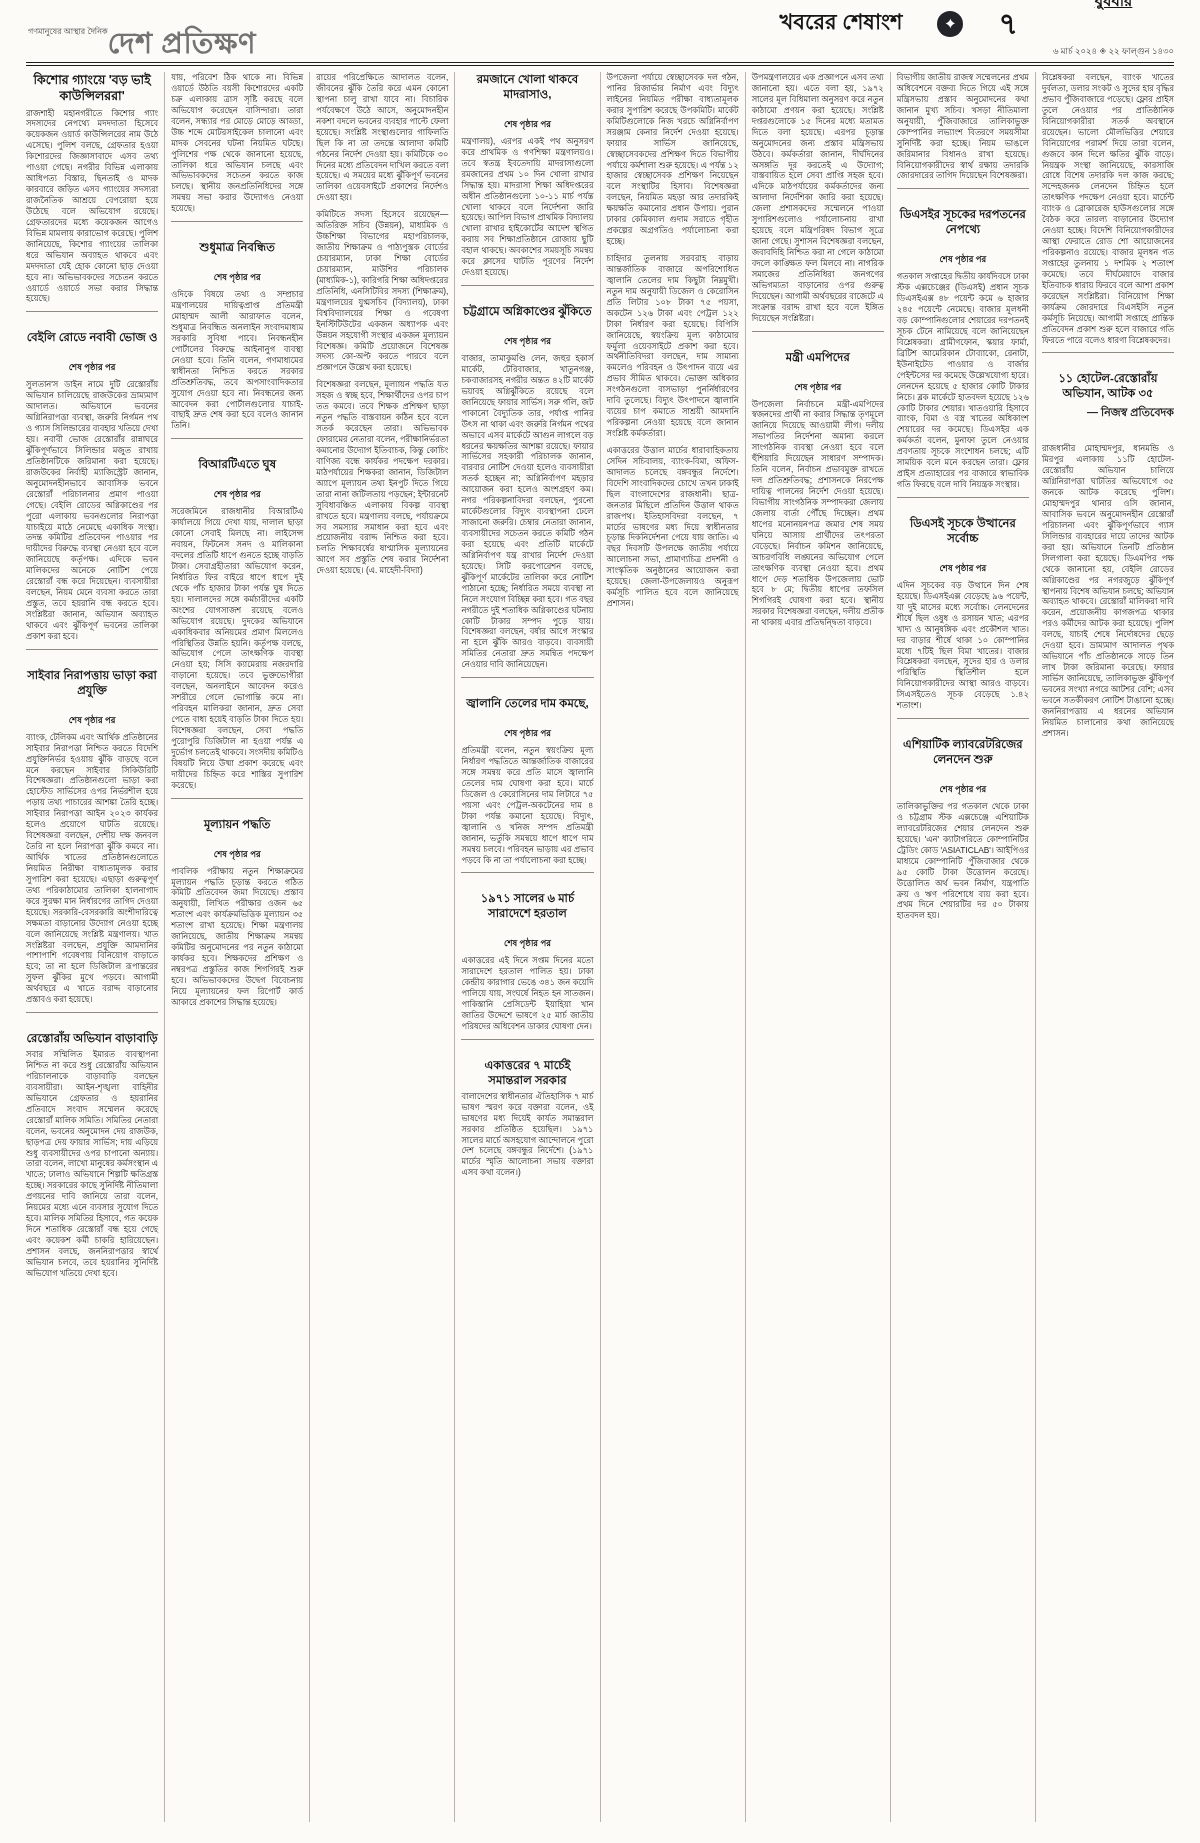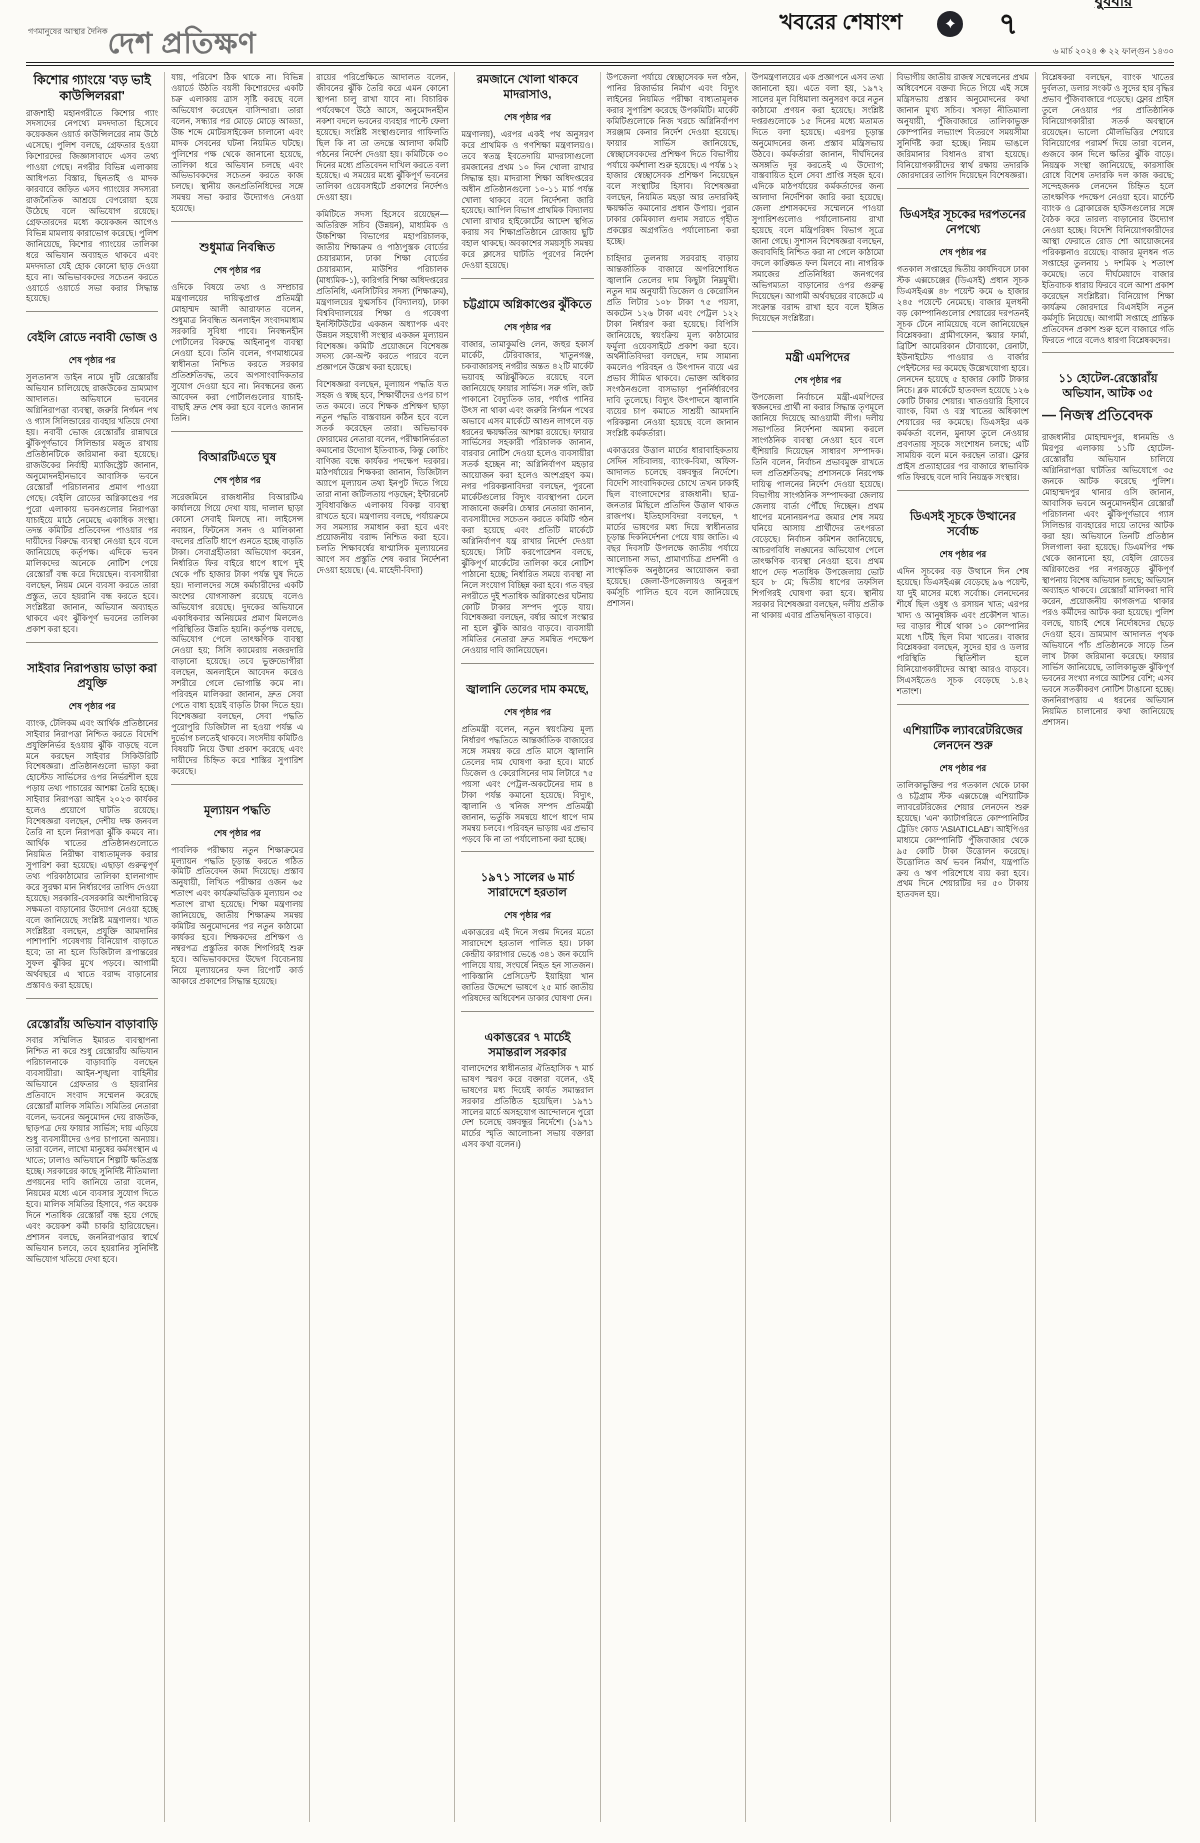--- a/index.html
+++ b/index.html
@@ -33,22 +33,22 @@
     overflow:hidden;box-sizing:border-box;
   }
   .col:first-child{border-left:none;padding-left:0;}
   .col:last-child{padding-right:0;}
   .headline{
     font-size:11.5px;font-weight:bold;text-align:center;line-height:1.3;
     margin:7px 0 3px;border-top:1px solid #8f8b82;padding-top:18px;
   }
   .headline.lg{font-size:12.5px;}
   .col > .headline:first-child{border-top:none;padding-top:0;margin-top:0;}
-  .continued{font-size:8.5px;font-weight:bold;text-align:center;margin:9px 0 4px;}
-  .byline{font-size:14px;font-weight:bold;text-align:left;margin:0 0 4px;color:#222;}
+  .continued{font-size:8.5px;font-weight:bold;text-align:center;margin:16px 0 4px;}
+  .byline{font-size:11px;font-weight:bold;text-align:right;margin:0 0 20px;color:#222;}
   .para{
     font-size:8.3px;line-height:1.32;text-align:justify;margin:0 0 6px;
     word-break:break-word;color:#1d1d1d;
   }
 </style>
 </head>
 <body>
 
 <div class="page">
 

